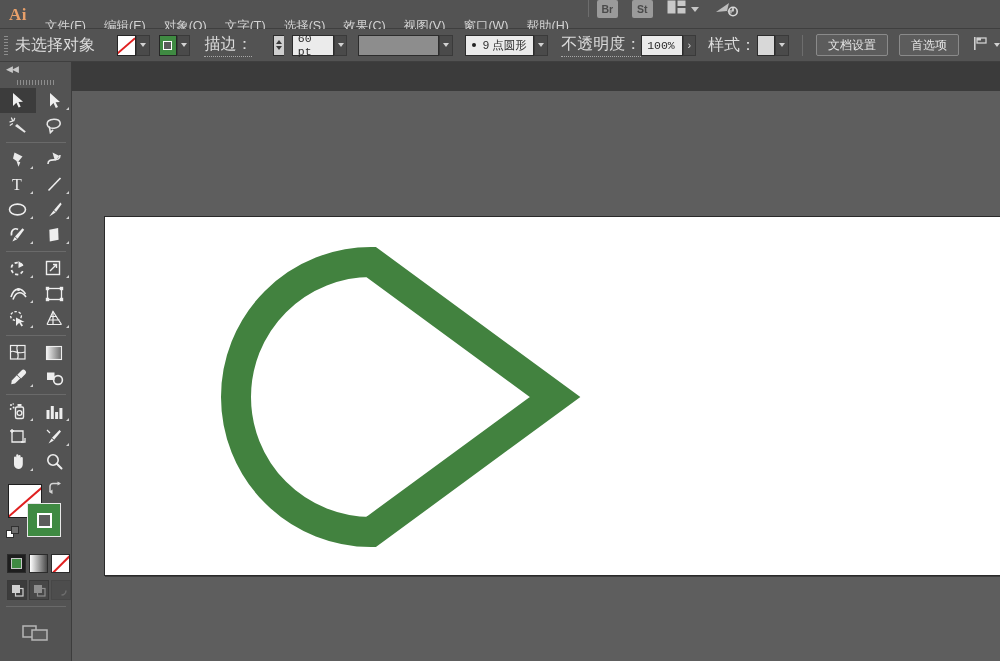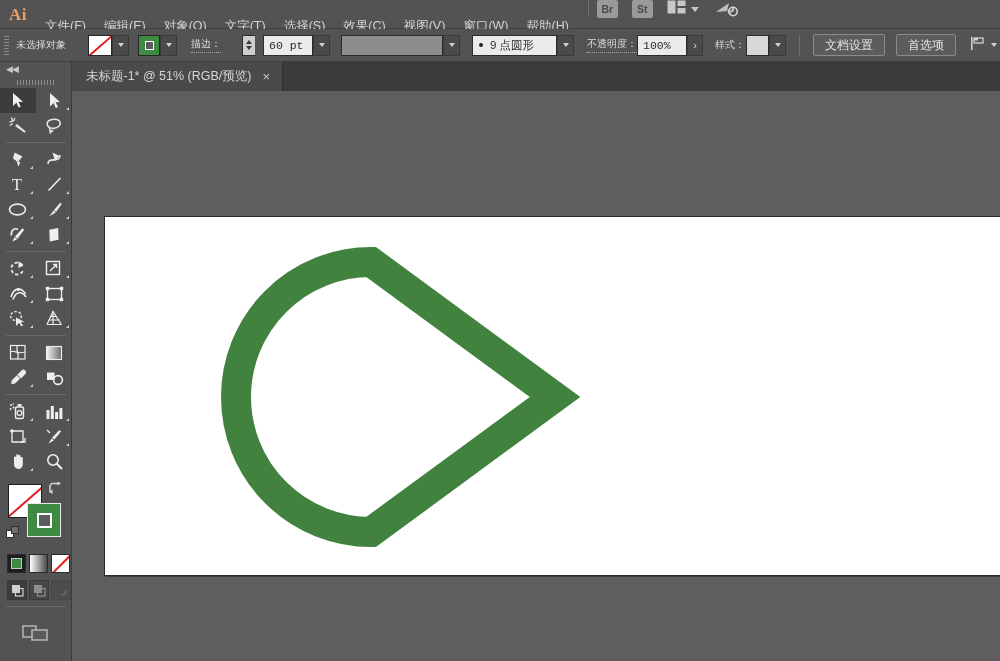--- a/index.html
+++ b/index.html
@@ -60,21 +60,21 @@
     background: #535353;
     display: flex; align-items: center;
     border-bottom: 1px solid #3f3f3f;
   }
   .grip {
     width: 5px; height: 19px; margin: 0 7px 0 4px;
     background-image: repeating-linear-gradient(
        to bottom, #8d8d8d 0px, #8d8d8d 1px, transparent 1px, transparent 3px);
   }
   .cb-label {
-    color: #dcdcdc; font-size: 10px; white-space: nowrap;
+    color: #dcdcdc; font-size: 16px; white-space: nowrap;
   }
   .cb-label.dotted {
     border-bottom: 1px dotted #a8a8a8; padding-bottom: 1px;
   }
   .swatch-box {
     width: 24px; height: 21px;
     border: 1px solid #262626;
     background: #ffffff;
     position: relative; cursor: pointer;
   }
@@ -372,24 +372,20 @@
         <rect x="4" y="2" width="9" height="5" fill="none" stroke="#d0d0d0" stroke-width="1.3"></rect>
         <rect x="4" y="2" width="4" height="2.5" fill="#d0d0d0"></rect>
       </svg>
     </span>
     <span class="chev sm"></span>
   </div>
 </div>
 
 <div id="tabbar">
   <div id="tab-strip-pad"></div>
-  <div id="doc-tab">
-    <span class="title">未标题-1* @ 51% (RGB/预览)</span>
-    <span class="close">×</span>
-  </div>
 </div>
 
 <div id="toolbar">
   <div id="tb-collapse">◀◀</div>
   <div id="tb-grip">
       <i></i>
     </div>
 
   <div class="tool-grid">
 

